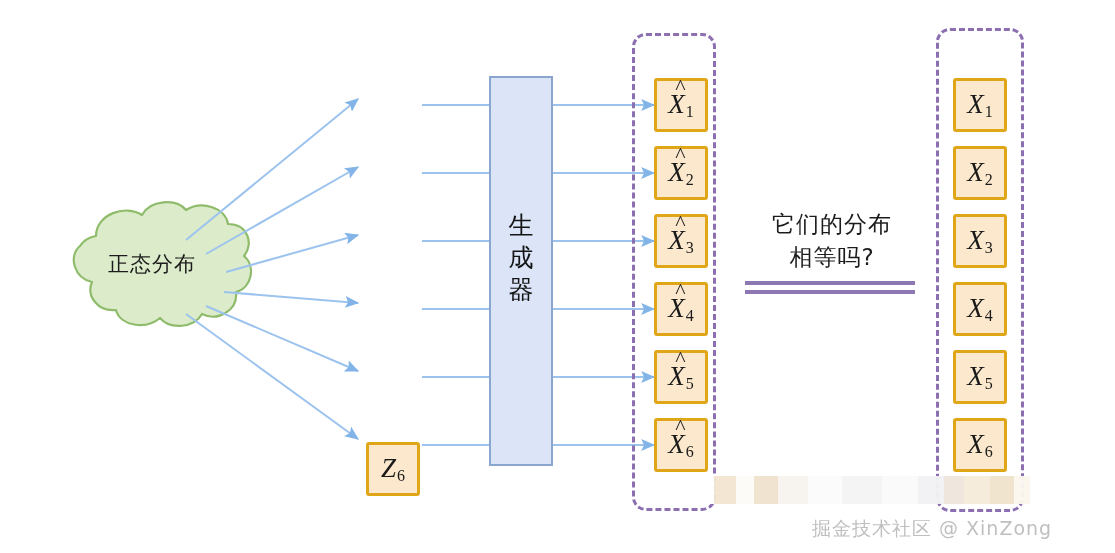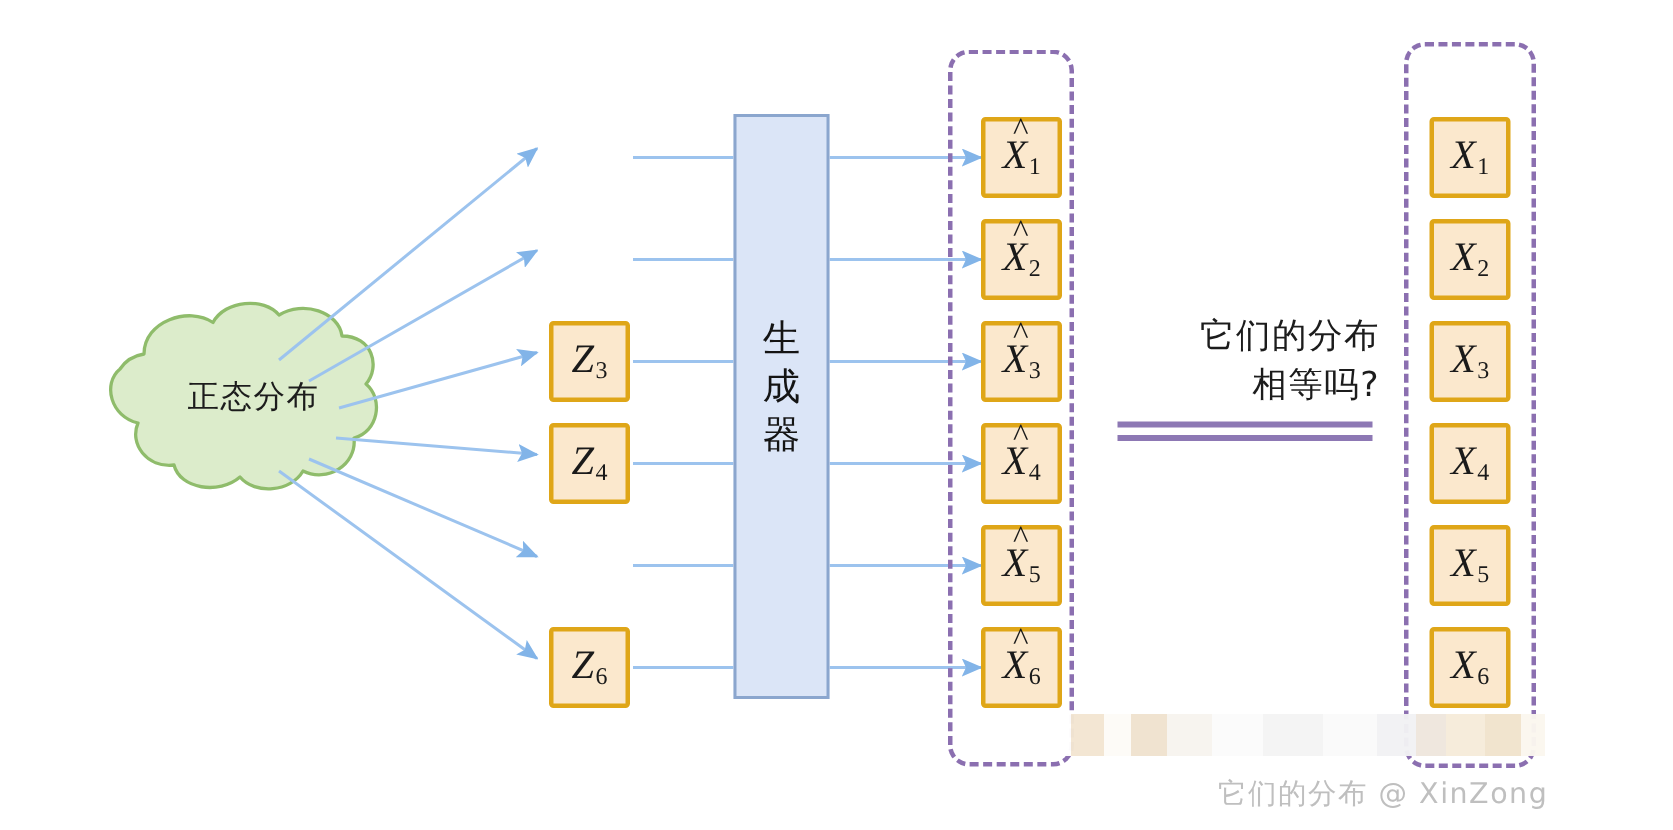--- a/index.html
+++ b/index.html
@@ -62,21 +62,21 @@
   .var-box .sub {
     font-size: 16px;
     font-style: normal;
     vertical-align: -4px;
     margin-left: 1px;
   }
 
   
   #cloud-label {
     position: absolute;
-    left: 89px;
+    left: 72px;
     top: 250px;
     width: 160px;
     text-align: center;
     font-size: 21px;
     color: #1c1c1c;
     letter-spacing: 1px;
     z-index: 4;
     font-family: "DejaVu Sans", "Liberation Sans", sans-serif;
   }
 
@@ -124,21 +124,21 @@
     top: 208px;
     width: 176px;
     text-align: center;
     font-size: 23px;
     line-height: 1.42;
     color: #1c1c1c;
     letter-spacing: 1px;
     z-index: 4;
     font-family: "DejaVu Sans", "Liberation Sans", sans-serif;
   }
-  #question-text span { display: block; text-align: right; }
+  #question-text span { display: block; }
 
   #equals-mark {
     position: absolute;
     left: 745px;
     top: 281px;
     width: 170px;
     height: 16px;
     z-index: 4;
   }
   #equals-mark .bar {
@@ -230,27 +230,21 @@
       <line x1="553" y1="173" x2="654" y2="173"></line>
       <line x1="553" y1="241" x2="654" y2="241"></line>
       <line x1="553" y1="309" x2="654" y2="309"></line>
       <line x1="553" y1="377" x2="654" y2="377"></line>
       <line x1="553" y1="445" x2="654" y2="445"></line>
     </g>
   </svg>
 
   <div id="cloud-label">正态分布</div>
 
-  <div class="var-box" style="left:366px;top:214px">
-    <span class="glyph"><span>Z</span><span class="sub">3</span></span>
-  </div>
-  <div class="var-box" style="left:366px;top:282px">
-    <span class="glyph"><span>Z</span><span class="sub">4</span></span>
-  </div>
-  <div class="var-box" style="left:366px;top:418px">
+  <div class="var-box" style="left:366px;top:442px">
     <span class="glyph"><span>Z</span><span class="sub">6</span></span>
   </div>
 
   <div id="generator-box"></div>
   <div id="generator-label">
     <span>生</span>
     <span>成</span>
     <span>器</span>
   </div>
 
@@ -313,15 +307,15 @@
     <div class="tile" style="left:108px;width:34px;background:#fbfbfb"></div>
     <div class="tile" style="left:142px;width:40px;background:#f4f4f4"></div>
     <div class="tile" style="left:182px;width:36px;background:#fafafa"></div>
     <div class="tile" style="left:218px;width:26px;background:#f2f2f4"></div>
     <div class="tile" style="left:244px;width:20px;background:#efe7dd"></div>
     <div class="tile" style="left:264px;width:26px;background:#f6ecda"></div>
     <div class="tile" style="left:290px;width:24px;background:#f1e4cd"></div>
     <div class="tile" style="left:314px;width:16px;background:#fbf7ef"></div>
   </div>
 
-  <div id="watermark">它们的分布 @ XinZong</div>
+  <div id="watermark">掘金技术社区 @ XinZong</div>
 
 </div>
 
 </body></html>

